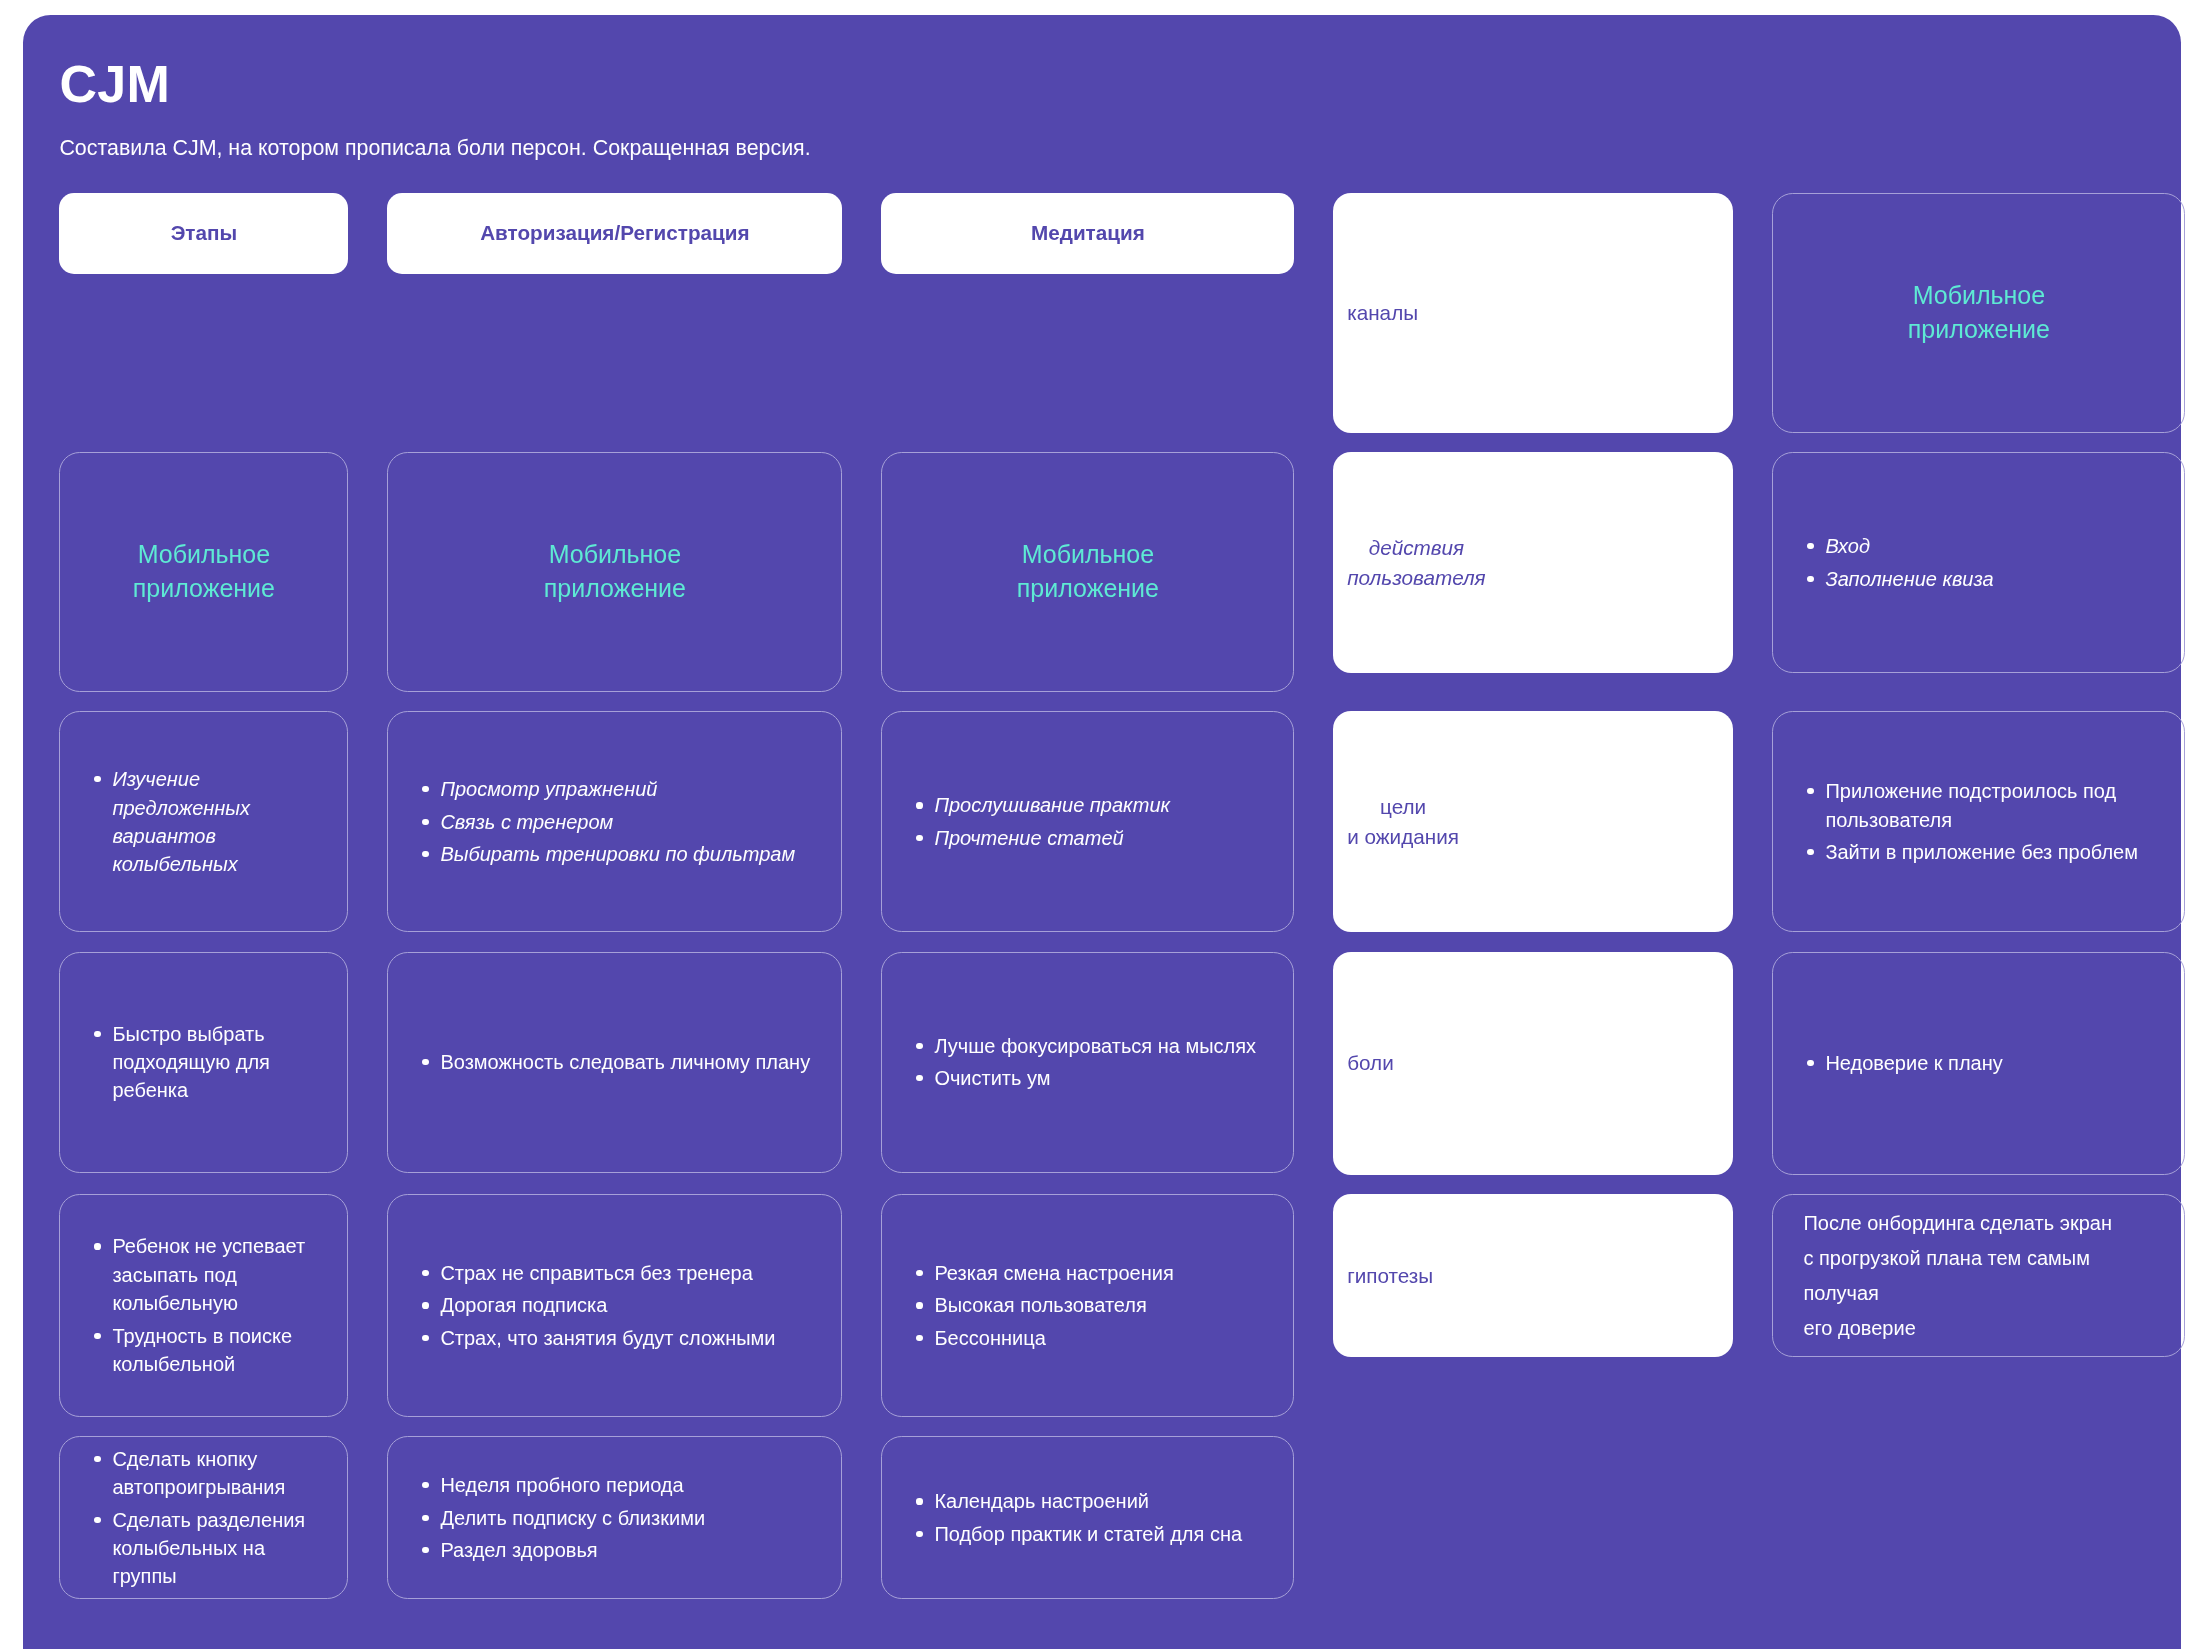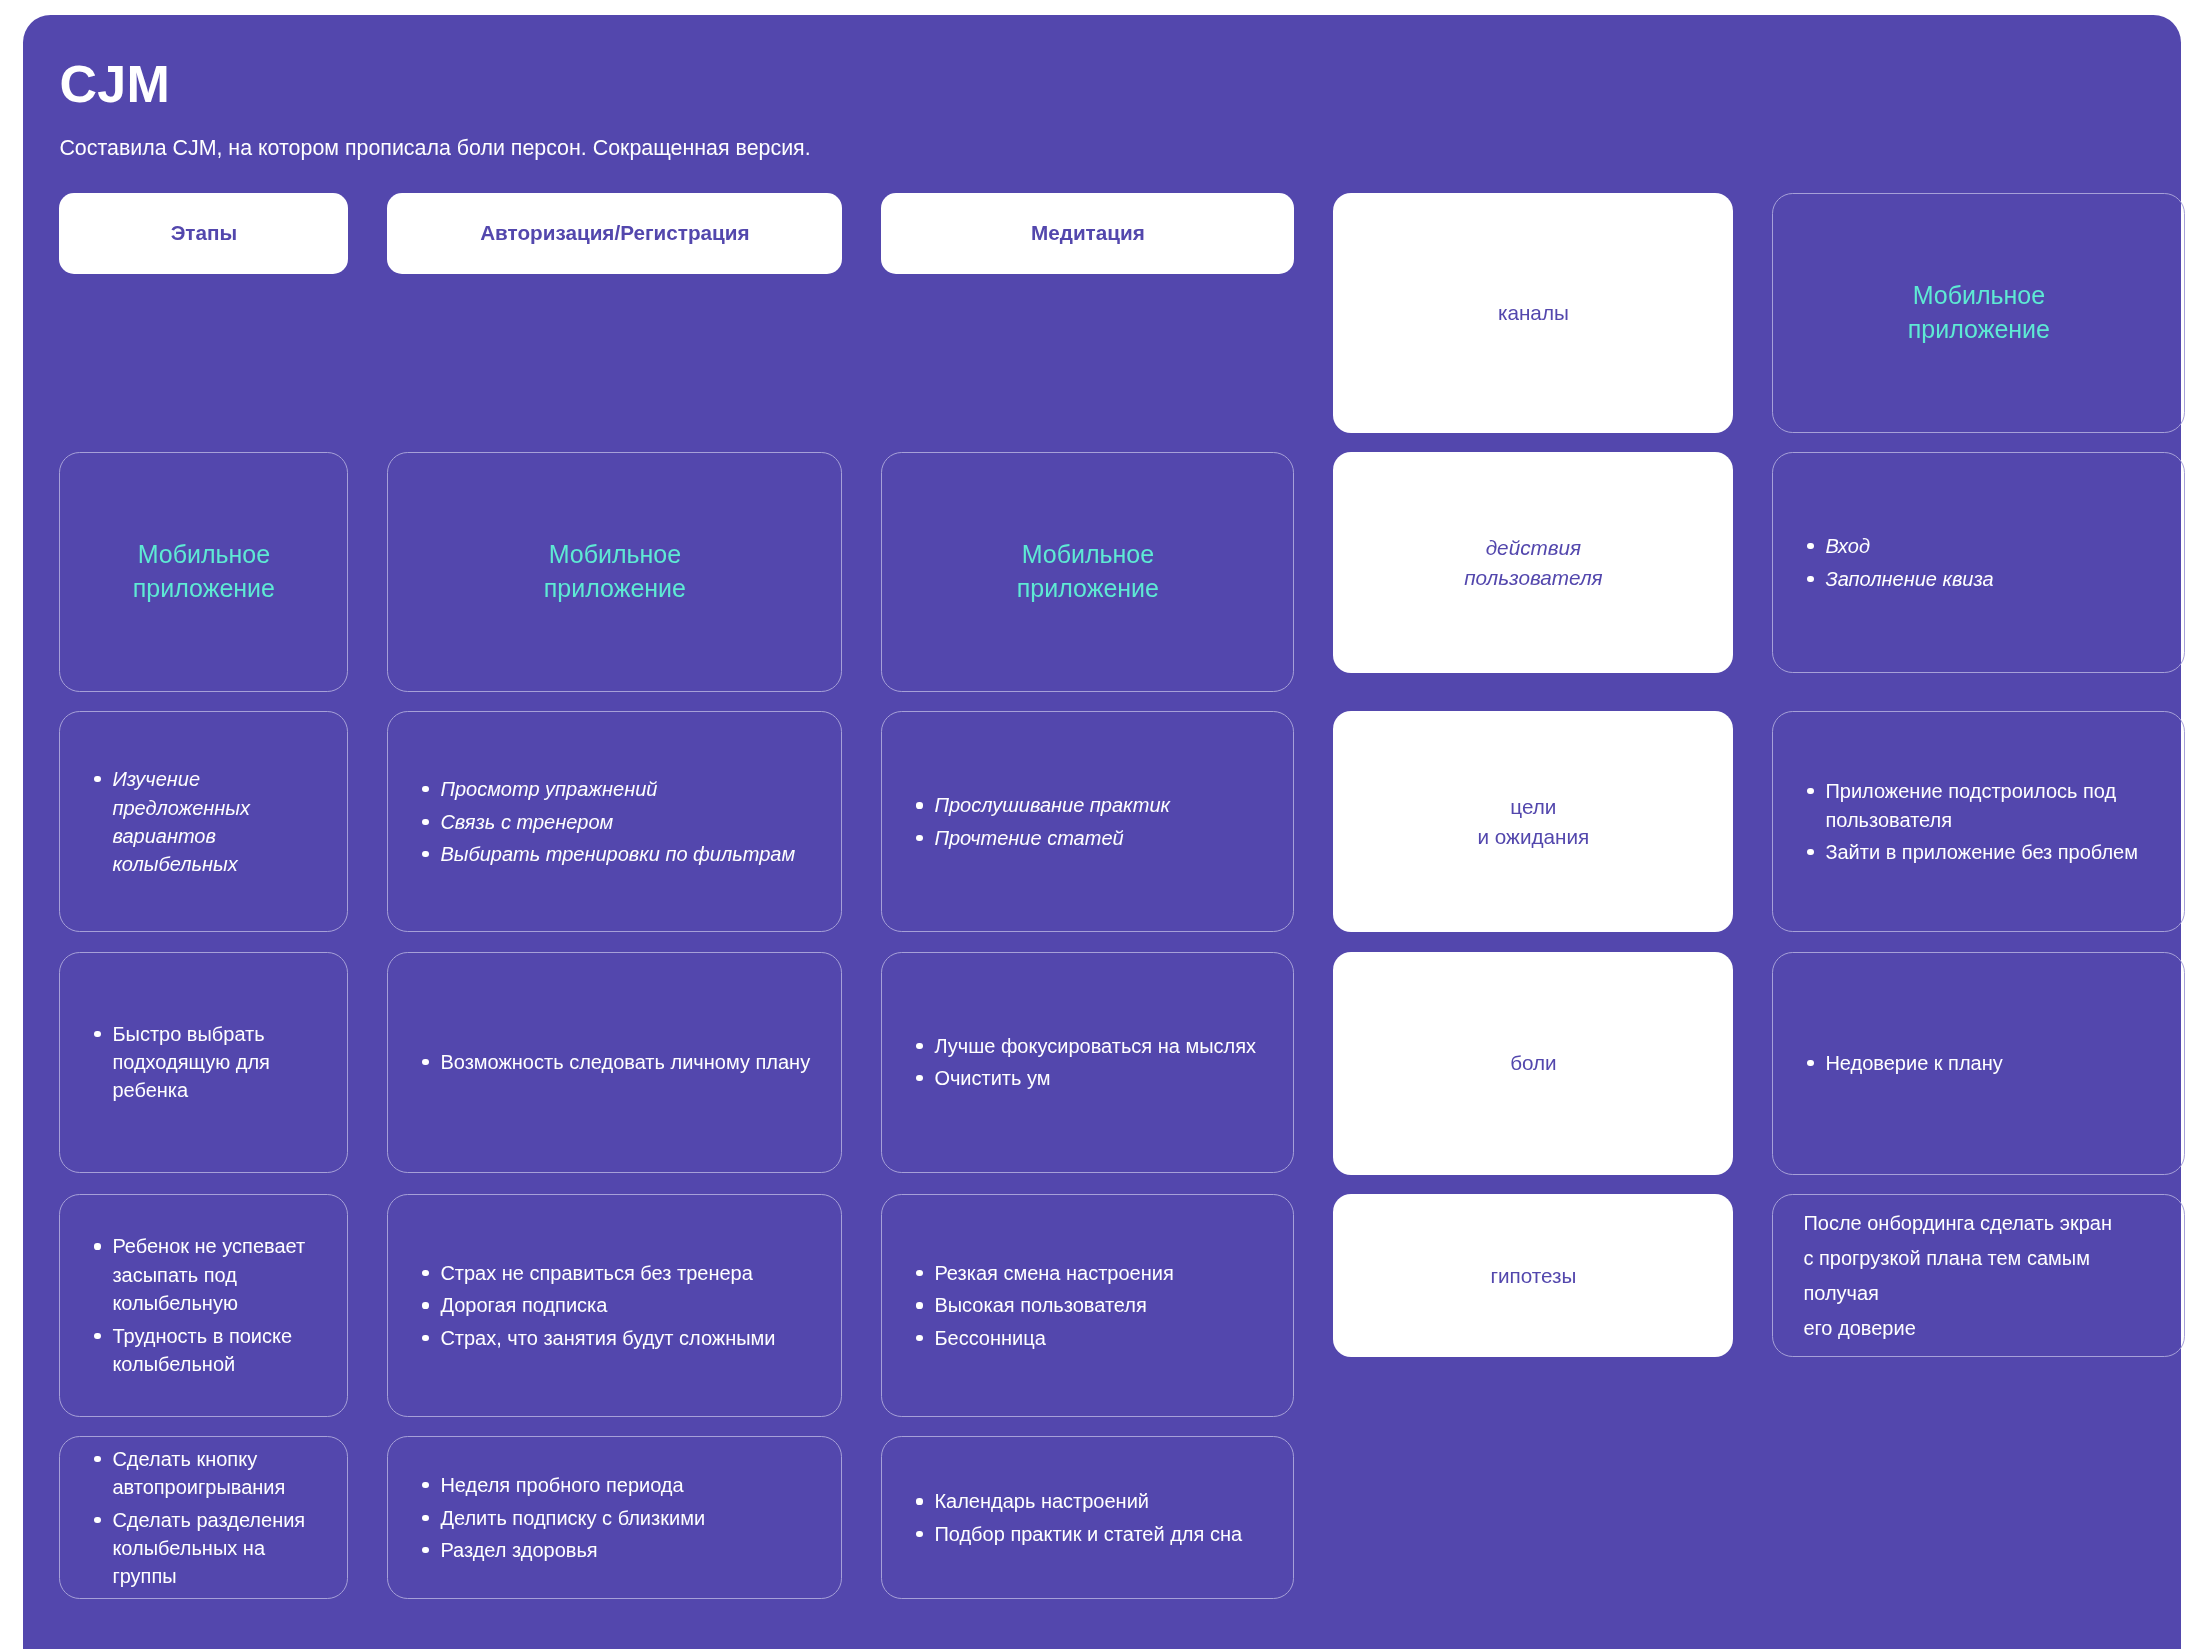--- a/index.html
+++ b/index.html
@@ -68,21 +68,21 @@
     font-weight: 700;
     line-height: 1.25;
   }
 
   
   .row-label {
     background: #ffffff;
     border-radius: 18px;
     display: flex;
     align-items: center;
-    justify-content: center;
+    justify-content: flex-start;
     text-align: center;
     padding: 0 13.8px;
   }
   .row-label span {
     color: #5347ad;
     font-size: 20.7px;
     font-weight: 400;
     line-height: 1.45;
     white-space: pre-line;
   }

